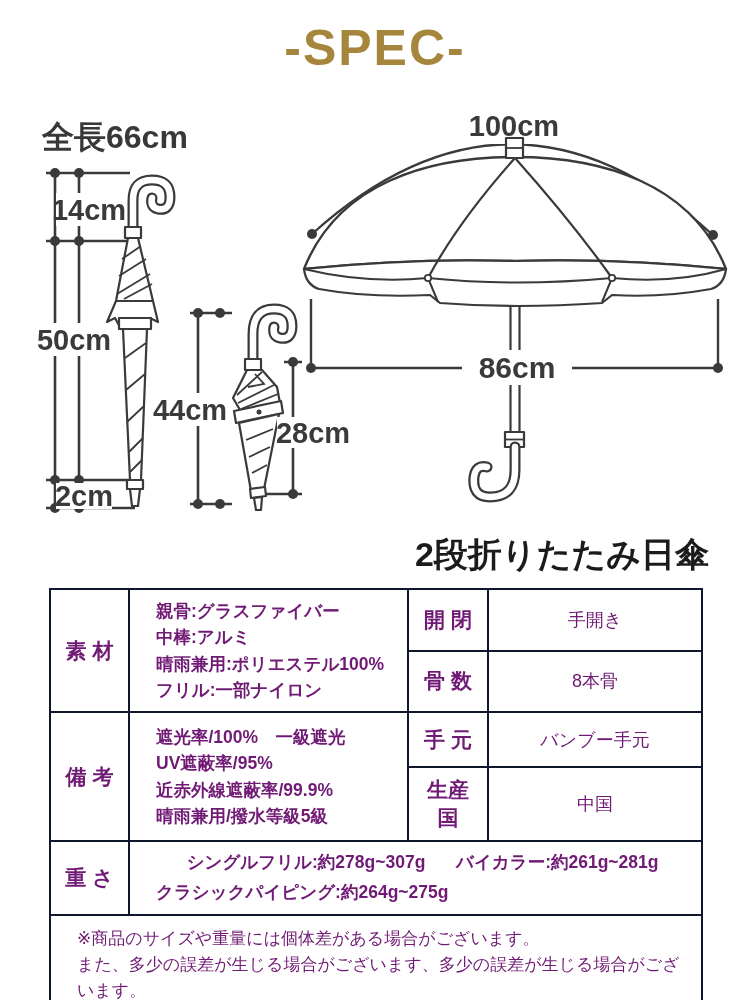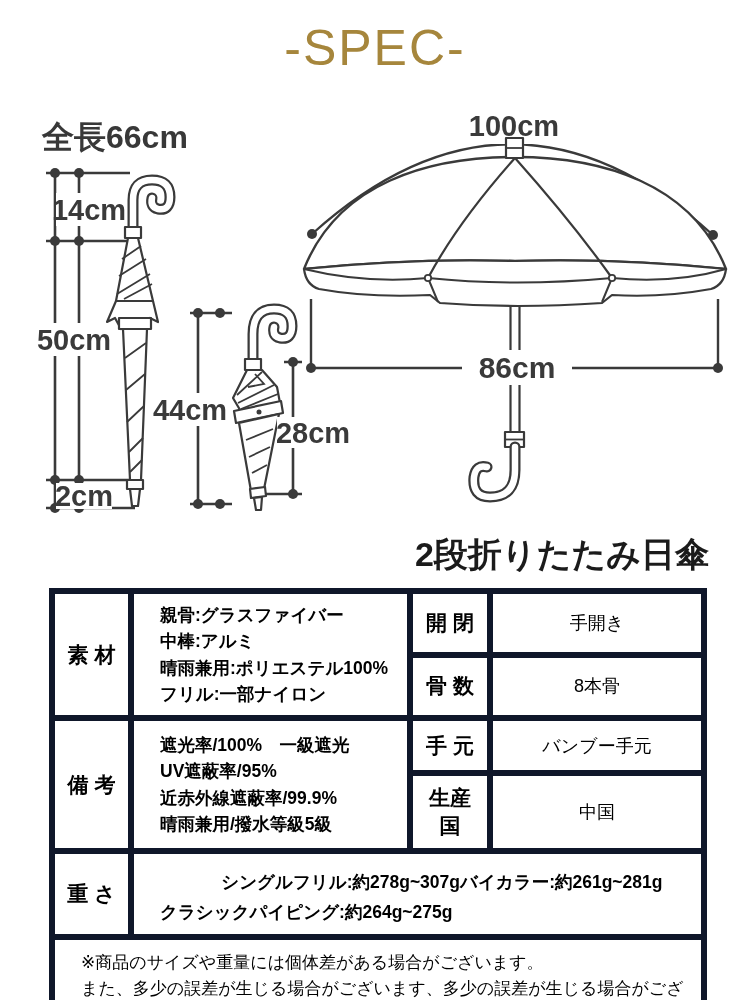--- a/index.html
+++ b/index.html
@@ -3,39 +3,39 @@
 <meta charset="utf-8">
 <style>
   html,body{margin:0;padding:0;}
   body{
     width:750px;height:1000px;background:#ffffff;
     font-family:"Liberation Sans","DejaVu Sans",sans-serif;
     color:#3a3a3a;overflow:hidden;
   }
   .spec-title{
     height:96px;display:flex;align-items:center;justify-content:center;
-    font-size:50px;font-weight:normal;letter-spacing:2px;color:#a6863c;
+    font-size:50px;font-weight:bold;letter-spacing:2px;color:#a6863c;
   }
   svg .ln{stroke:#3a3a3a;stroke-width:2.6;fill:none;}
   svg .shape{stroke:#3a3a3a;stroke-width:2.2;fill:#ffffff;stroke-linejoin:round;}
   svg .thin{stroke:#3a3a3a;stroke-width:1.8;fill:none;}
   svg .dot{fill:#3a3a3a;}
   svg .mask{fill:#ffffff;}
   svg .dim{font-size:29px;font-weight:bold;fill:#3a3a3a;text-anchor:middle;dominant-baseline:central;}
   svg .dimTitle{font-size:32px;font-weight:bold;fill:#383838;}
   svg .headline{font-size:34px;font-weight:bold;fill:#1b1b1b;text-anchor:middle;}
   svg .hookOuter{stroke:#3a3a3a;stroke-width:11;fill:none;stroke-linecap:round;}
   svg .hookInner{stroke:#ffffff;stroke-width:6.5;fill:none;stroke-linecap:round;}
   .table-wrap{margin:8px 0 0 49px;}
   table.spec{border-collapse:collapse;width:652px;table-layout:fixed;}
-  table.spec th,table.spec td{border:6px solid #0f172a;color:#000000;margin-left:28px;}
+  table.spec th,table.spec td{border:2px solid #0f172a;color:#701a75;margin-left:28px;}
   table.spec th{font-size:21px;font-weight:bold;text-align:center;padding:8px;}
   td.val{font-size:18px;font-weight:normal;text-align:center;padding:0;}
   td.multi{font-size:17.5px;font-weight:bold;text-align:left;padding:8px 8px 8px 26px;line-height:1.5;vertical-align:middle;}
-  td.weights{font-size:17.5px;font-weight:bold;text-align:right;padding:14px 8px 6px 26px;line-height:1.7;vertical-align:middle;}
+  td.weights{font-size:17.5px;font-weight:bold;text-align:center;padding:6px 8px 6px 26px;line-height:1.7;vertical-align:middle;}
   .wline{display:flex;}
   .wline .w1{width:300px;}
   td.note{font-size:17px;font-weight:normal;color:#222;text-align:left;padding:10px 16px 10px 26px;line-height:1.55;vertical-align:middle;}
 </style>
 </head>
 <body>
 
 
 
 <div class="spec-title">-SPEC-</div>

